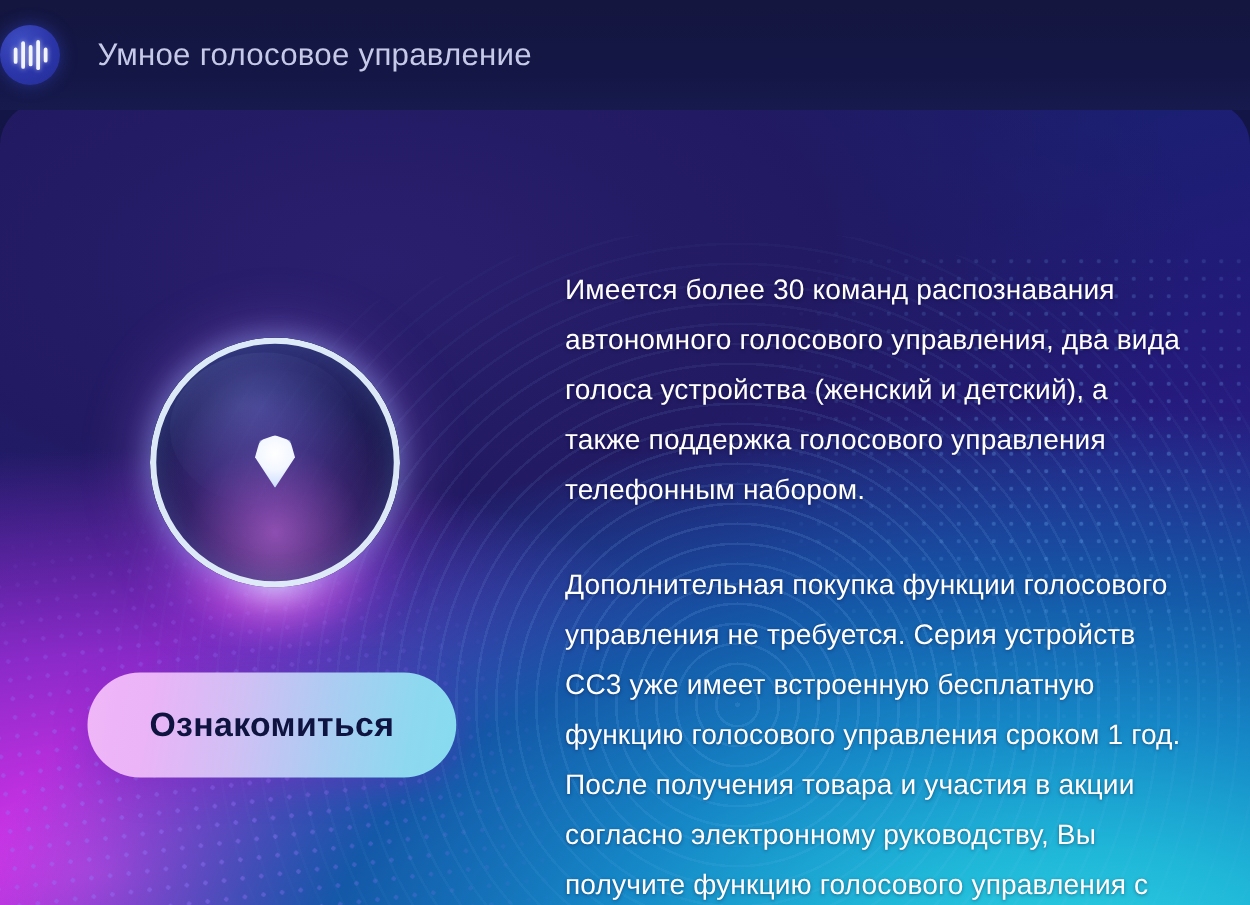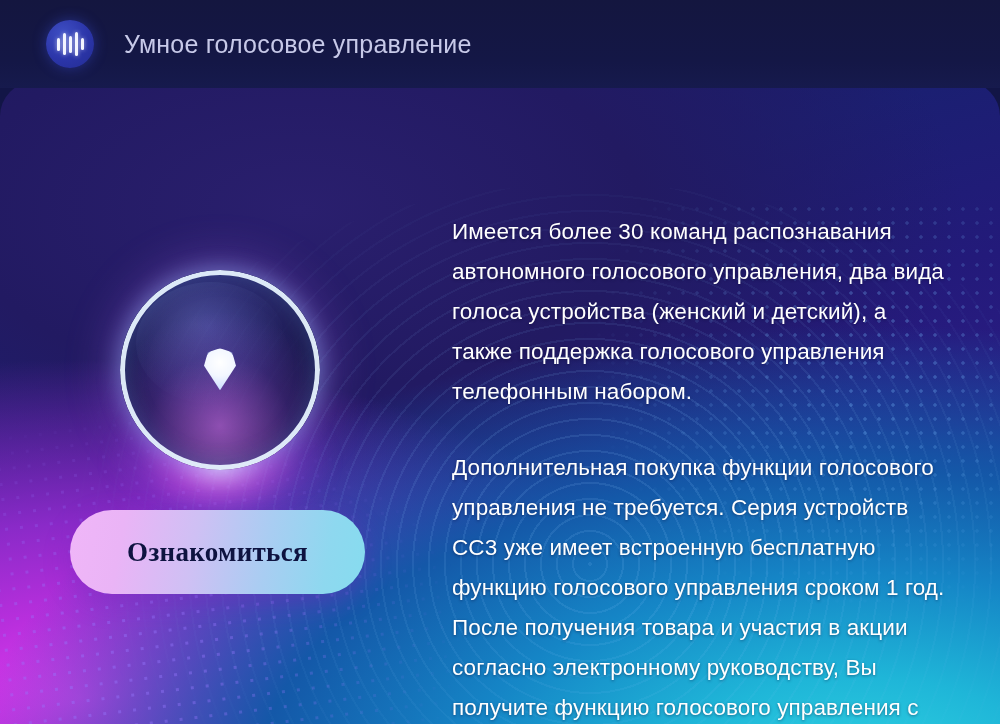--- a/index.html
+++ b/index.html
@@ -22,21 +22,20 @@
 
   
   .header {
     position: absolute;
     left: 0; top: 0;
     width: 1000px;
     height: 88px;
     z-index: 40;
     display: flex;
     align-items: center;
-    padding-left: 46px;
     background: linear-gradient(180deg, #14163f 0%, #141746 70%, #161a4d 100%);
   }
 
   .badge {
     width: 48px; height: 48px;
     border-radius: 50%;
     background: radial-gradient(circle at 35% 30%, #3f4fc4 0%, #2b35a8 55%, #232c93 100%);
     display: flex;
     align-items: center;
     justify-content: center;
@@ -158,26 +157,26 @@
     transform: translate(-50%, -52%);
     background: radial-gradient(circle at 50% 34%, #ffffff 0%, #f3f7ff 42%, #d9e6ff 72%, #bcd2ff 100%);
     border-radius: 50% 50% 50% 50% / 42% 42% 62% 62%;
     clip-path: polygon(50% 100%, 100% 42%, 88% 10%, 50% 0%, 12% 10%, 0% 42%);
     filter: drop-shadow(0 0 11px rgba(200,225,255,.95)) drop-shadow(0 0 24px rgba(160,200,255,.55));
   }
 
   
   .cta {
     position: absolute;
-    left: 70px; top: 428px;
+    left: 70px; top: 456px;
     width: 295px; height: 84px;
     border: none;
     border-radius: 42px;
     cursor: pointer;
-    font-family: Liberation Serif, serif;
+    font-family: Liberation Sans, sans-serif;
     font-size: 27px;
     font-weight: bold;
     color: #0e1340;
     letter-spacing: .3px;
     background: linear-gradient(100deg, #f0b6f8 0%, #eab4f6 18%, #cfc0f4 42%, #a9cdf2 66%, #8ed8ef 86%, #86dcef 100%);
     box-shadow: 0 8px 26px rgba(120,40,190,.38);
   }
 
   
   .copy {

